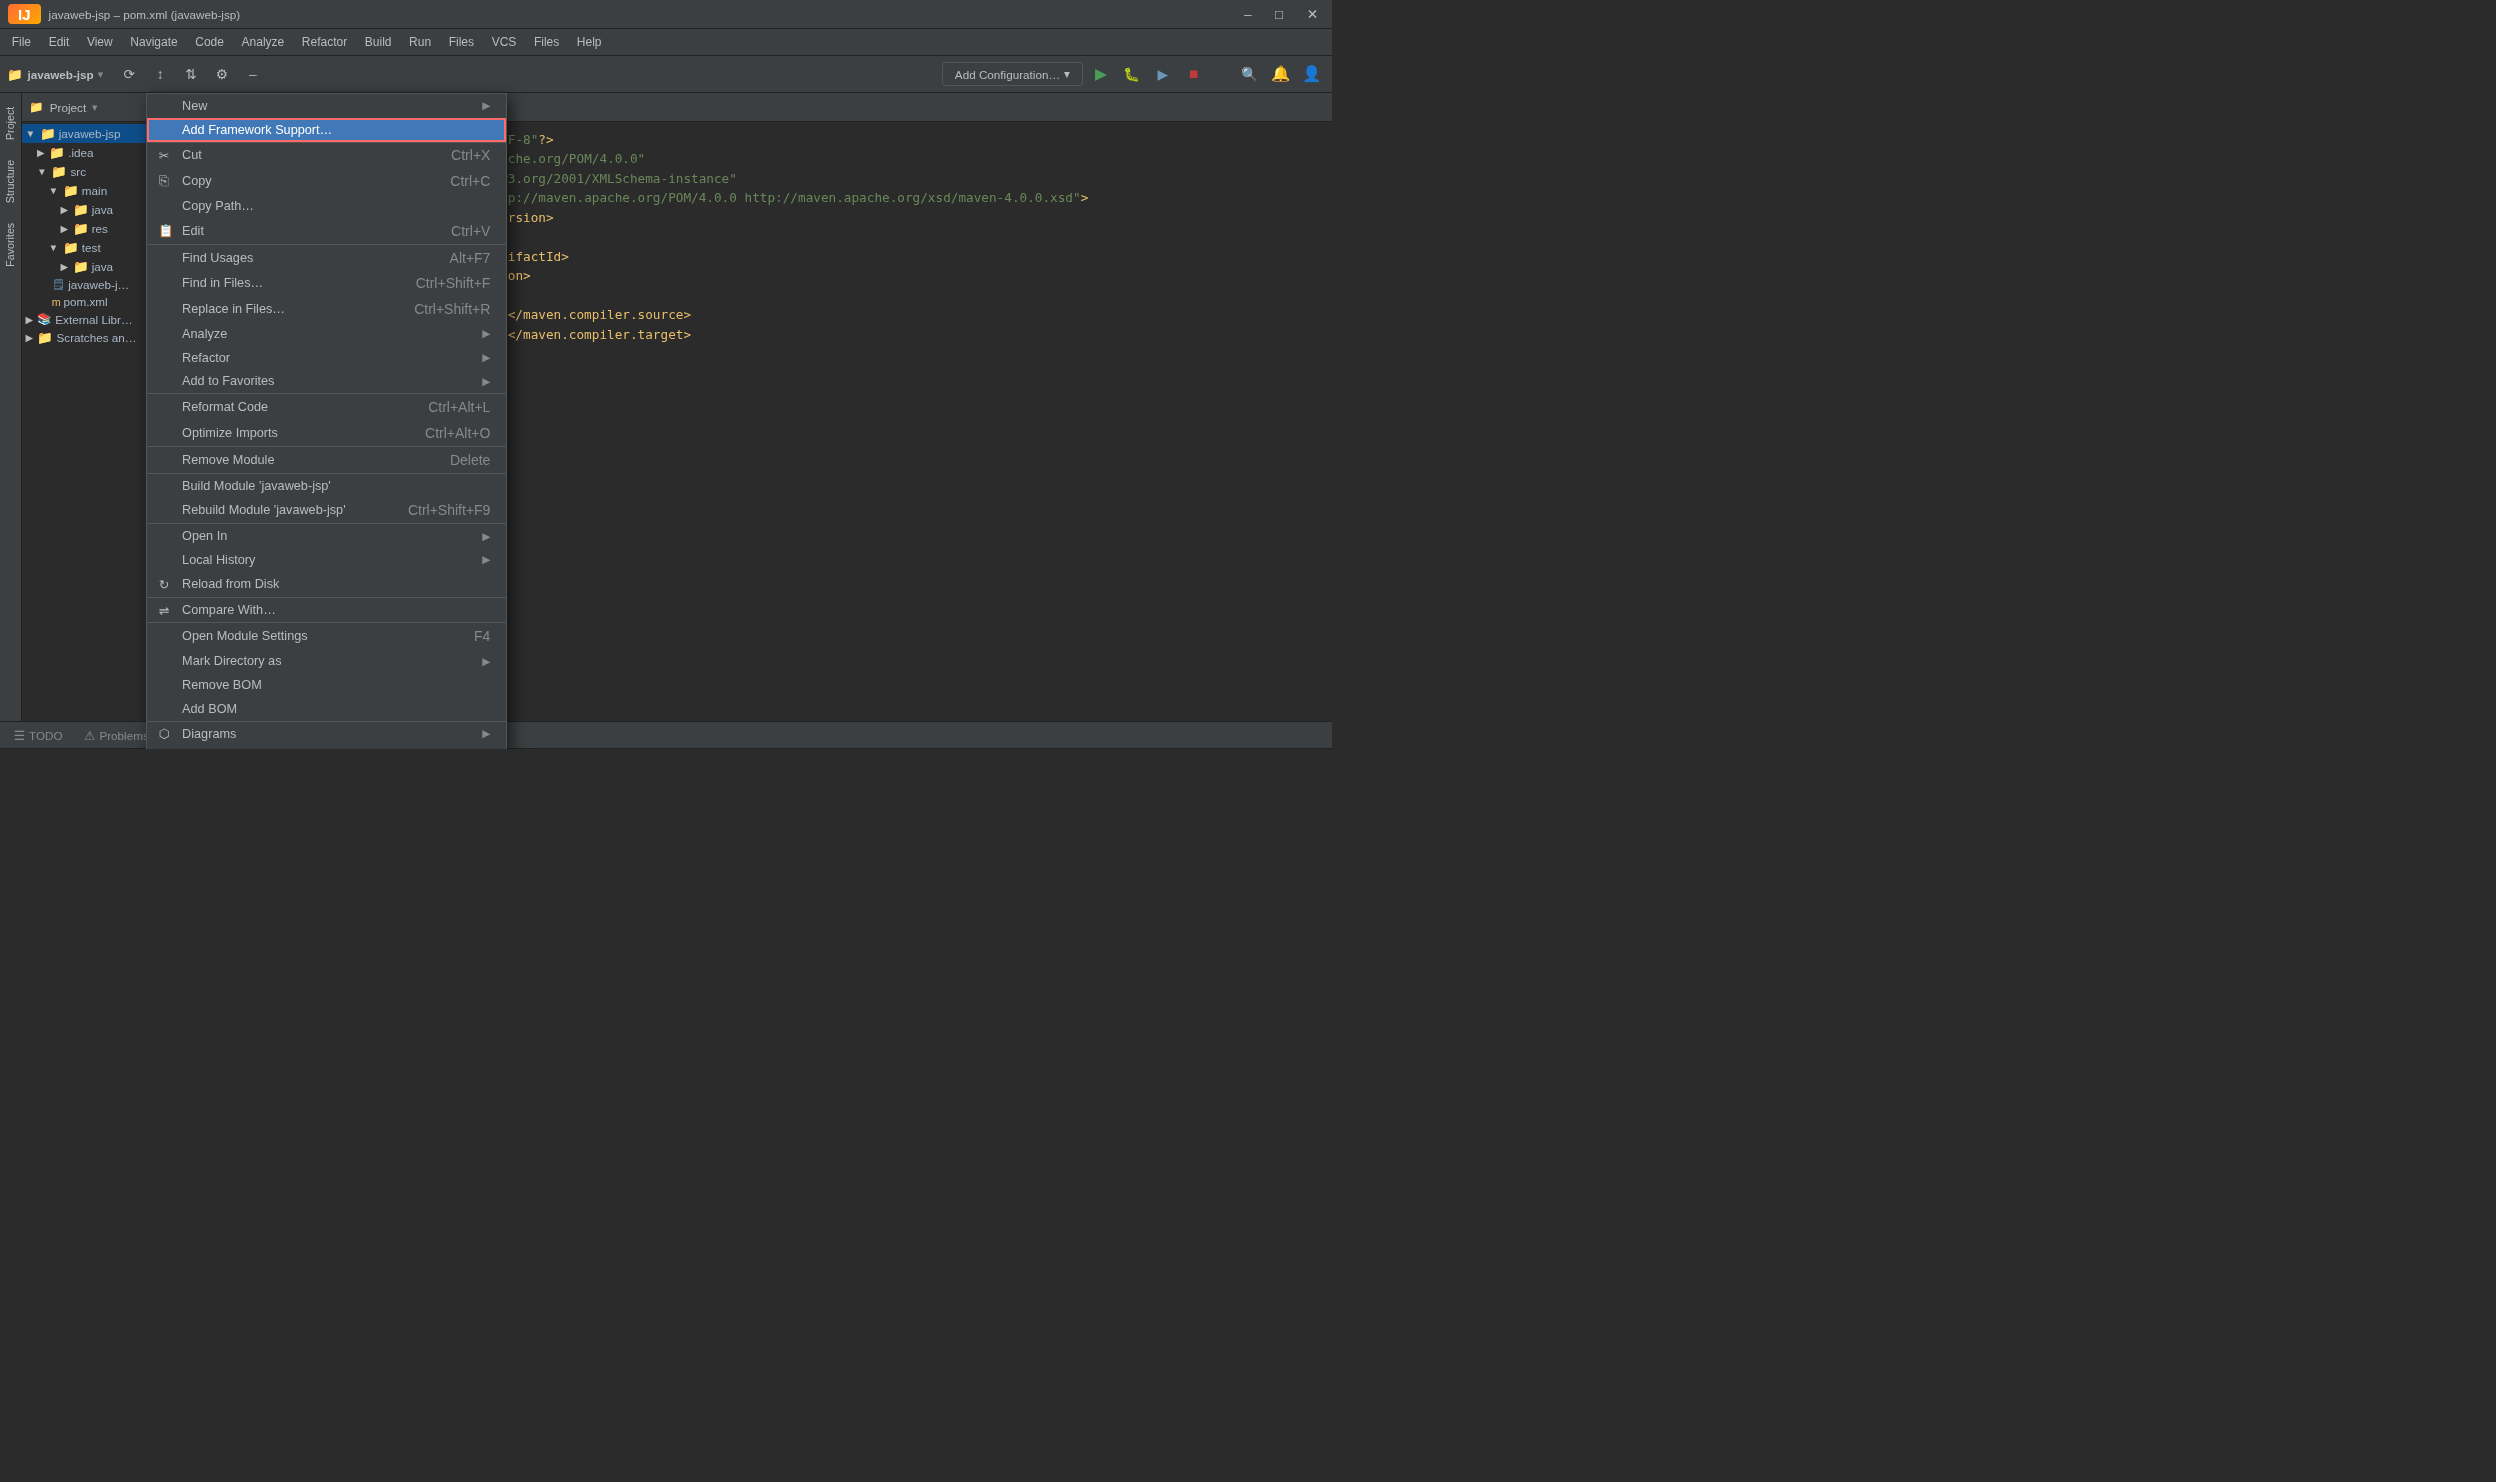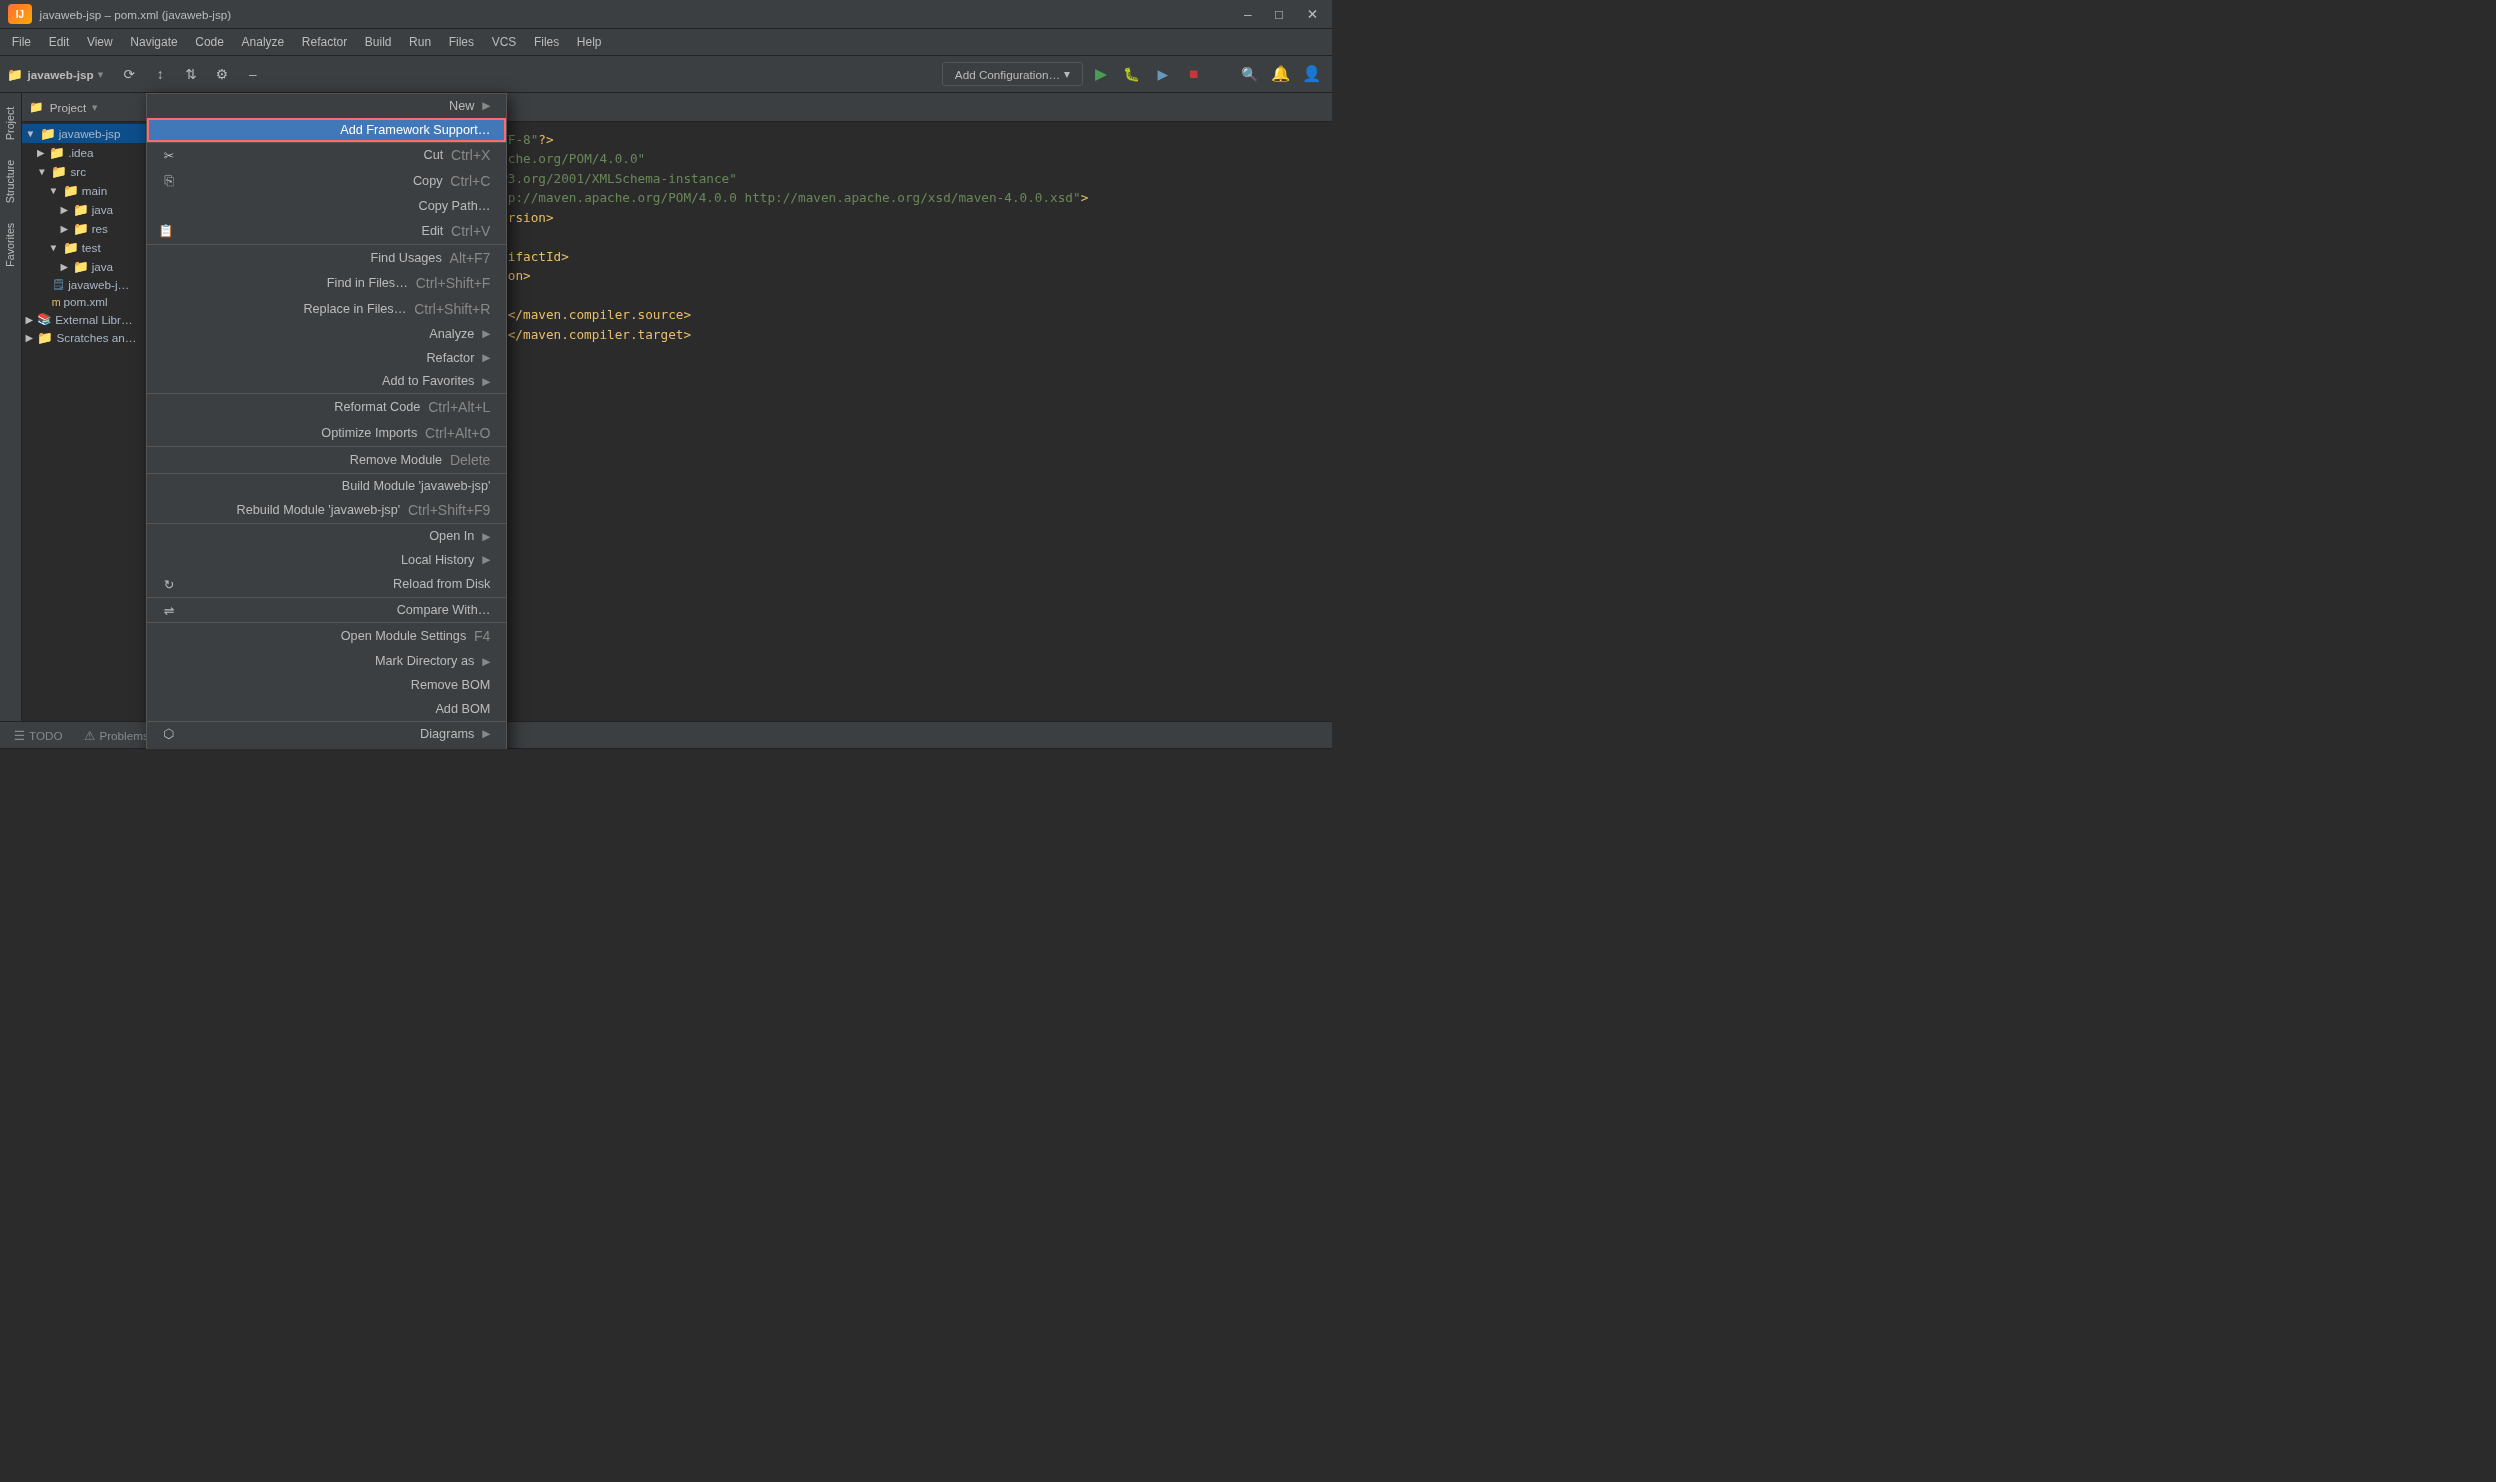--- a/index.html
+++ b/index.html
@@ -178,21 +178,20 @@
       position: absolute;
       left: 146px;
       top: 93px;
       width: 361px;
       background: #3c3f41;
       border: 1px solid #555;
       box-shadow: 3.9px 3.9px 14.6px rgba(0,0,0,0.6);
       z-index: 1000;
       font-size: 12.7px;
       color: #bbbbbb;
-      text-align: right;
     }
     .ctx-item {
       display: flex;
       align-items: center;
       padding: 4.9px 15.6px 4.9px 11.7px;
       cursor: pointer;
       position: relative;
       gap: 7.8px;
     }
     .ctx-item.highlighted {
@@ -338,28 +337,28 @@
       color: #888;
       cursor: pointer;
       display: flex;
       align-items: center;
       gap: 3.9px;
       border-radius: 2.9px 2.9px 0 0;
     }
     .bottom-tab-icon { font-size: 12.7px; }
 
     .intellij-logo {
-      width: 24px;
+      width: 33px;
       height: 19.5px;
       background: linear-gradient(135deg, #ff6b35, #ffaa00);
       border-radius: 3.9px;
       display: flex;
       align-items: center;
       justify-content: center;
-      font-size: 10px;
+      font-size: 15px;
       color: white;
       font-weight: bold;
     }
 
     .run-btn { color: #499c54; font-size: 15.6px; }
     .stop-btn { color: #bf3b3b; font-size: 15.6px; }
 
     .highlight-box {
       border: 2px solid #ff6b6b;
       position: absolute;

